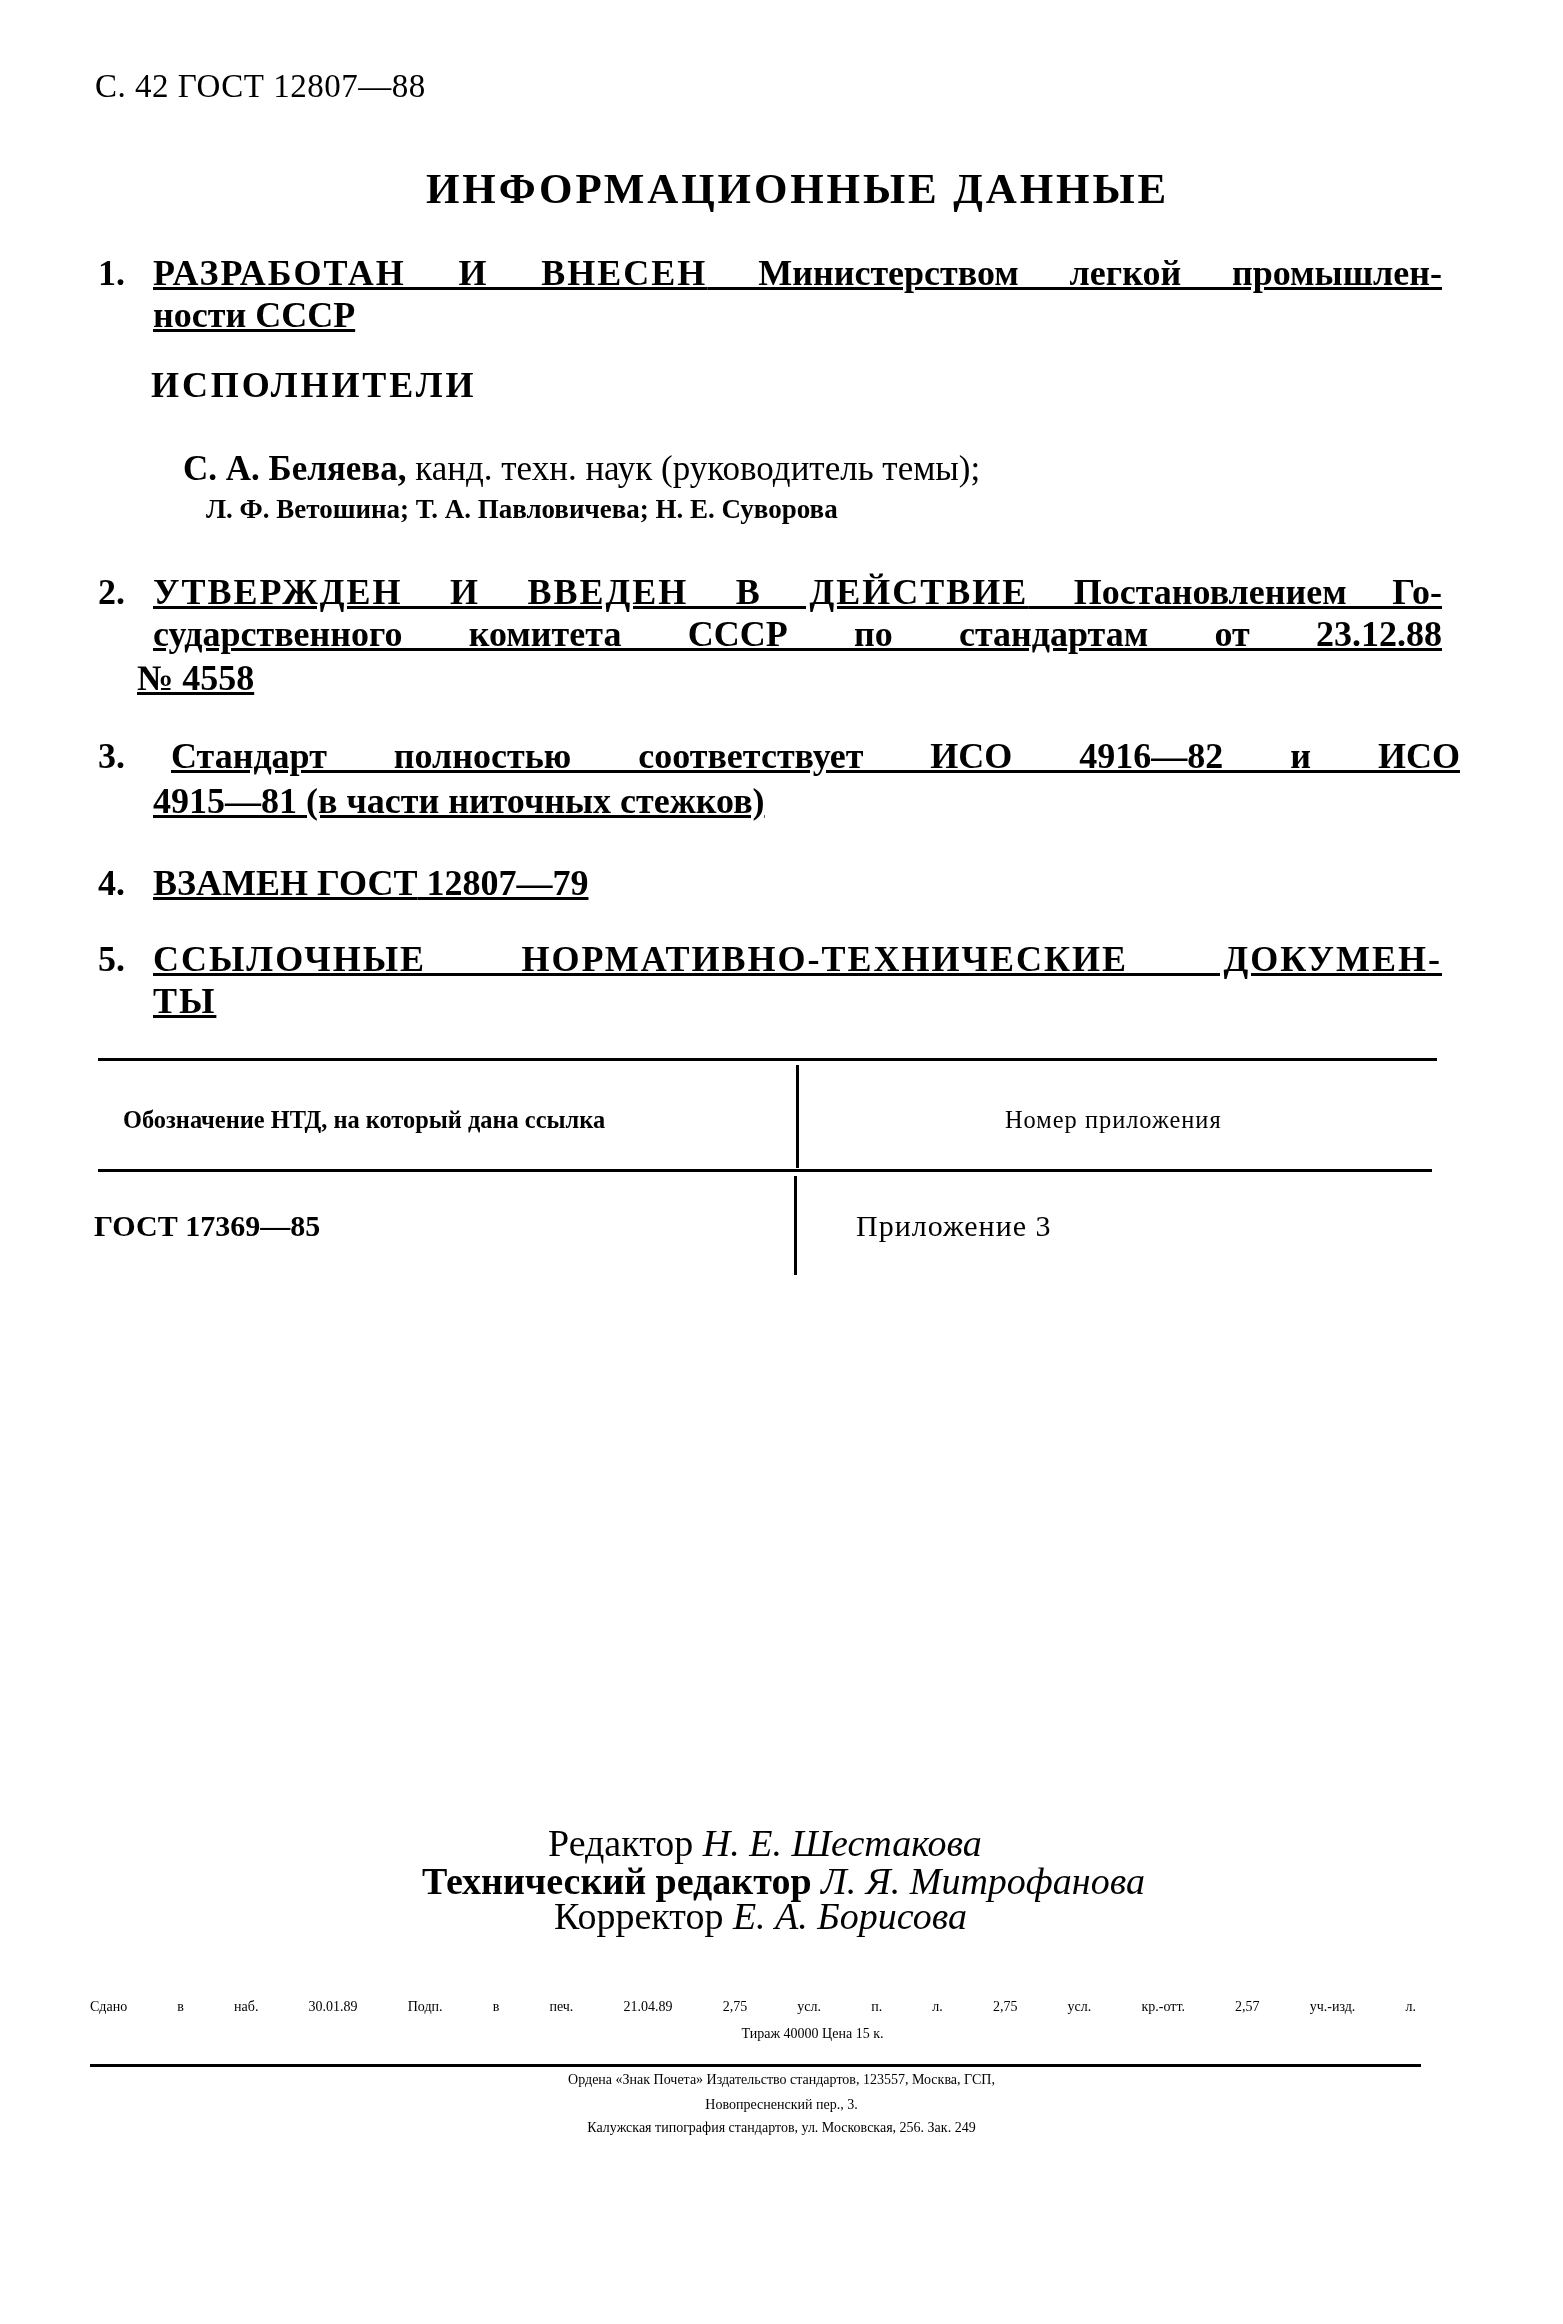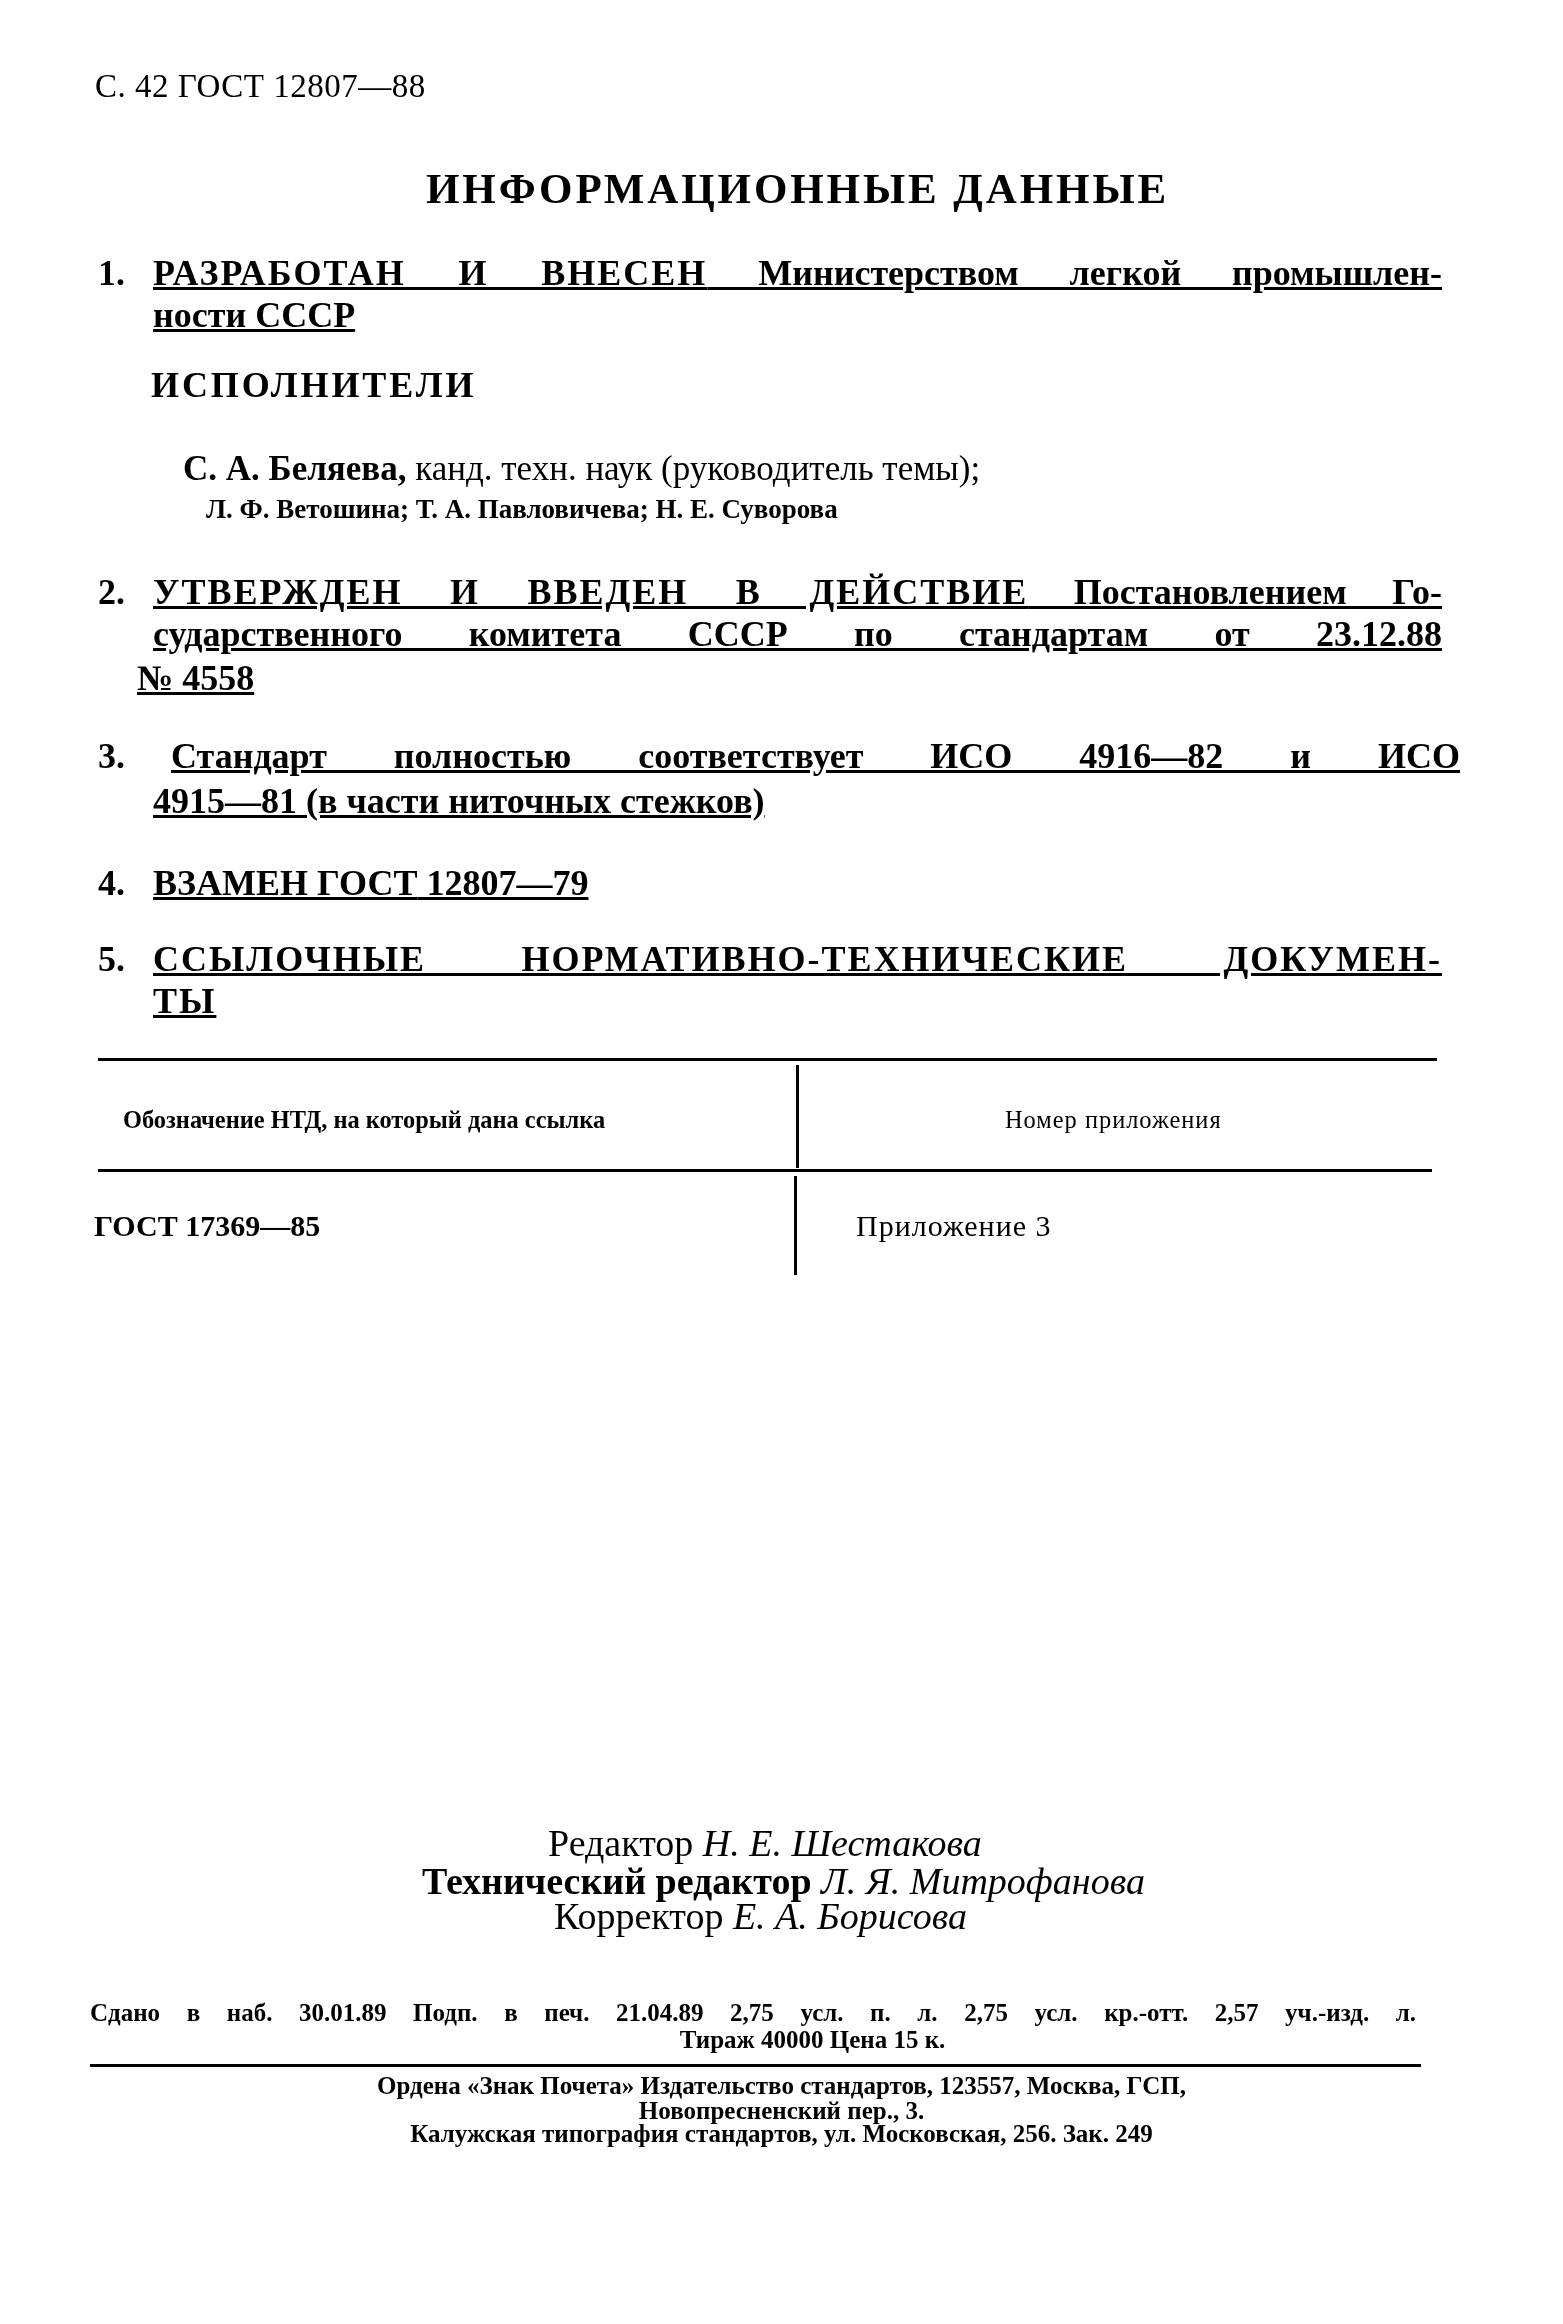--- a/index.html
+++ b/index.html
@@ -13,21 +13,21 @@
   .hdr { left:95px; top:68px; font-size:33px; font-weight:normal; letter-spacing:0.5px; }
   .title { left:426px; top:164px; width:702px; font-size:43px; font-weight:bold; letter-spacing:2.9px; text-align:center; }
   .item-text { font-size:36px; font-weight:bold;text-decoration:underline; }
   .num { position:absolute; font-size:36px; font-weight:bold; }
   .caps { letter-spacing:2px; }
   .rule { position:absolute; background:#000; }
   .vrule { position:absolute; background:#000; width:2.9px; }
   .th { font-size:24.4px; }
   .td { font-size:30px; }
   .credits { font-size:38px;margin-top:7px; }
-  .imprint { font-size:25px; font-weight:bold; }
+  .imprint { font-size:14px; font-weight:normal; }
 </style>
 </head>
 <body>
 
 <div class="abs hdr">С. 42 ГОСТ 12807—88</div>
 
 <div class="abs title">ИНФОРМАЦИОННЫЕ ДАННЫЕ</div>
 
 <div>
   <span class="num" style="left:98px;top:252px;">1.</span>

